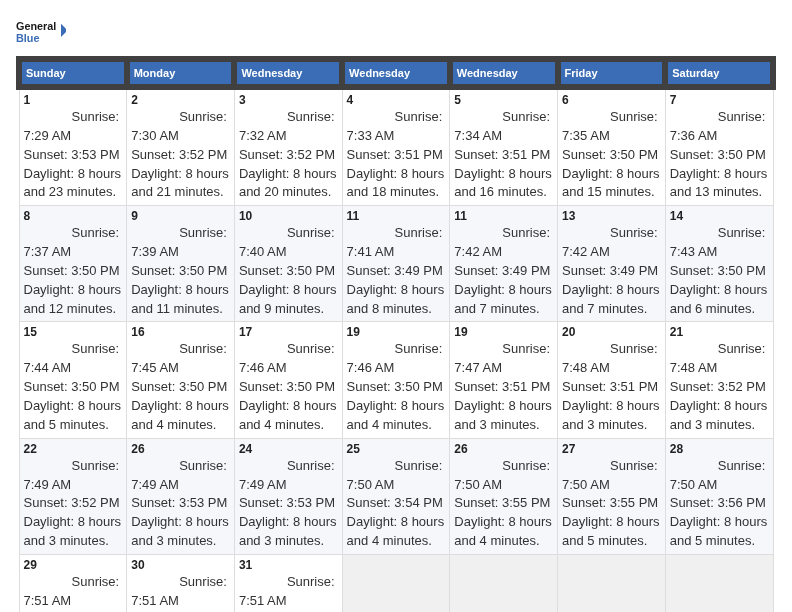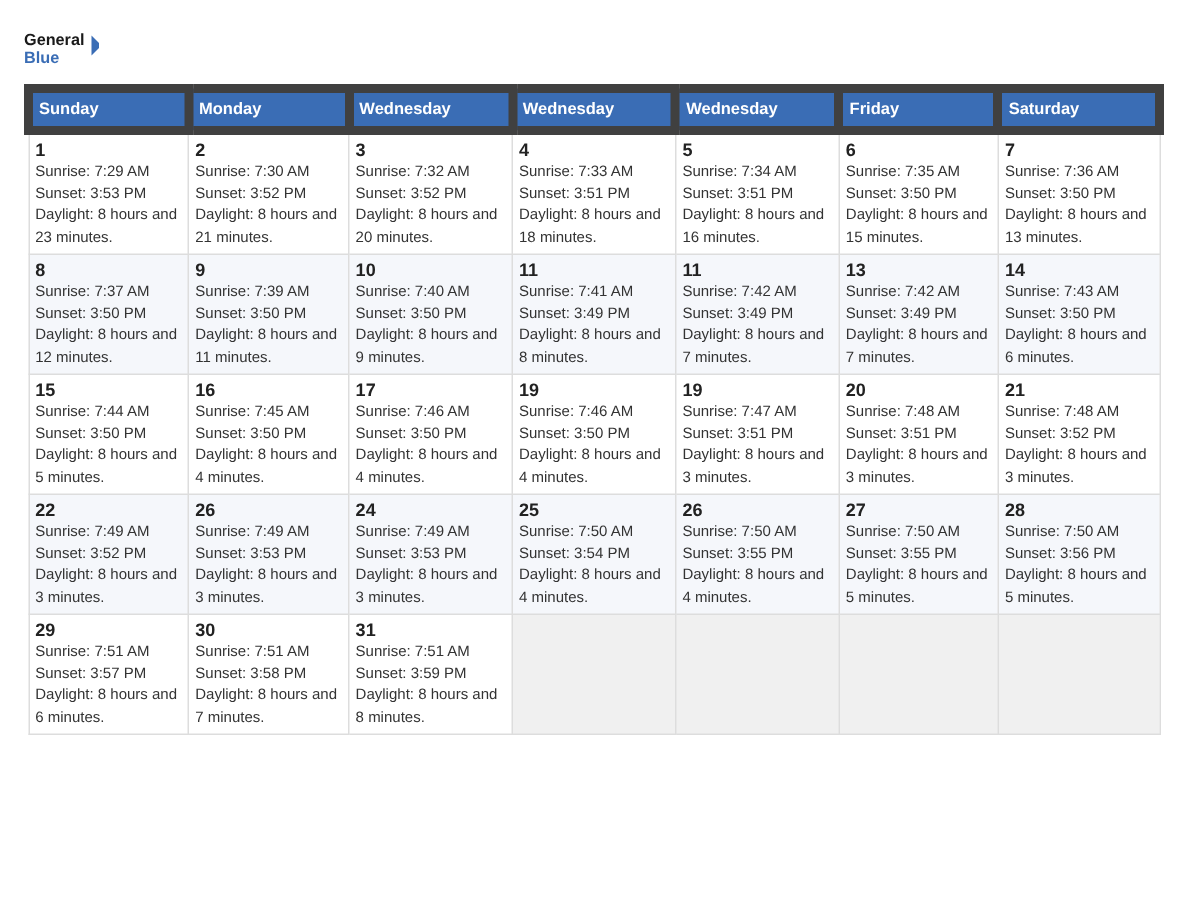--- a/index.html
+++ b/index.html
@@ -65,22 +65,23 @@
     }
     .day-num {
       font-weight: bold;
       font-size: 12px;
       color: #222;
       display: block;
       margin-bottom: 1px;
     }
     .day-info {
       color: #333;
-      font-size: 10px;
+      font-size: 13px;
       line-height: 1.45;
+      margin-left: 48px;
     }
     .empty-cell {
       background: #f0f0f0 !important;
     }
   </style>
 </head>
 <body>
 
 <div class="page">
   <div class="header">

